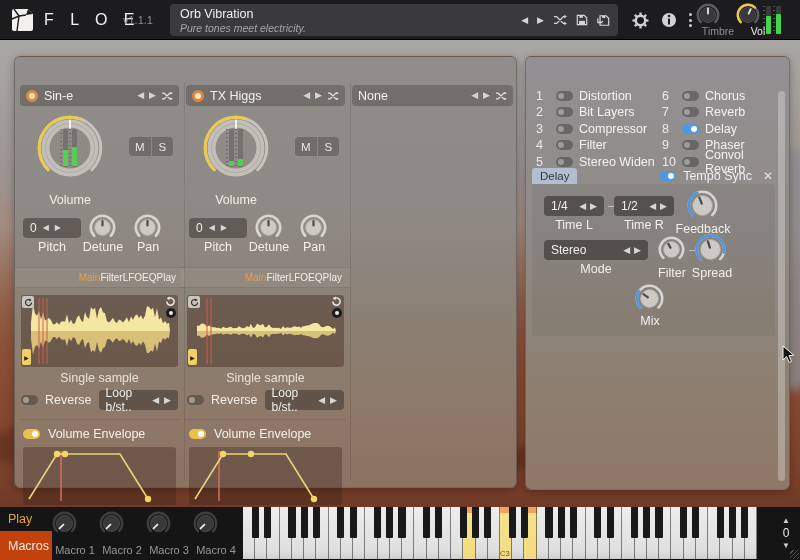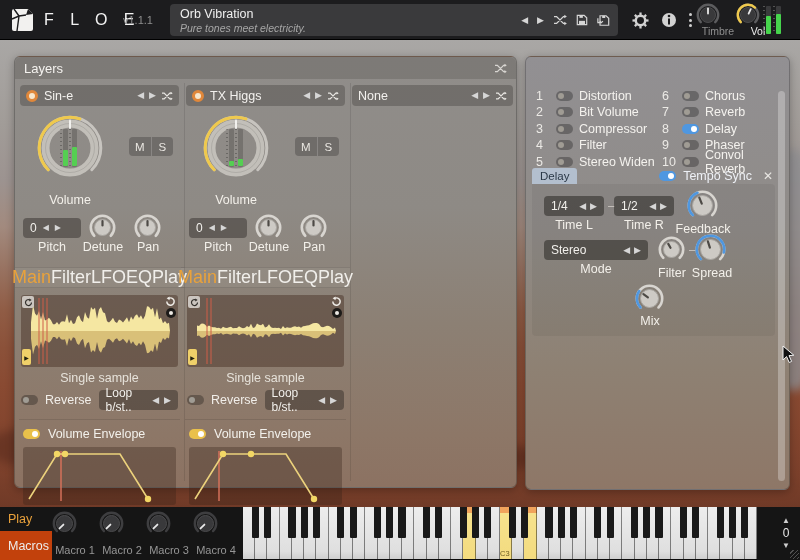--- a/index.html
+++ b/index.html
@@ -78,21 +78,21 @@
     border-radius:4px; display:flex; color:#e9e6e1; font-size:11.5px; }
   .ms span { flex:1; display:flex; align-items:center; justify-content:center; }
   .ms span:first-child { border-right:1px solid rgba(255,255,255,0.18); }
   .ctl-label { position:absolute; color:#f3f0ea; font-size:12.5px; text-align:center; }
   .stepper { position:absolute; height:20px; background:rgba(35,32,29,0.42); border-radius:4px;
     display:flex; align-items:center; padding:0 7px; gap:6px; color:#f2f0ec; font-size:12px; }
   .stepper .tri { font-size:8px; }
   .sknob { position:absolute; }
 
   .tabs { position:absolute; left:0; right:0; height:21px; display:flex; align-items:center;
-    justify-content:center; padding:0 8px; font-size:18px; color:#f1efeb;
+    justify-content:flex-end; padding:0 8px; font-size:10px; color:#f1efeb;
     border-top:1px solid rgba(0,0,0,0.10); border-bottom:1px solid rgba(0,0,0,0.10);
     background:rgba(255,255,255,0.05); }
   .tabs .tab.active { color:#e9a23b; }
 
   .wavebox { position:absolute; left:6px; right:6px; height:72px;
     background:rgba(62,38,26,0.42); border-radius:3px; overflow:hidden; }
   .wavebox svg.wf { position:absolute; left:0; top:0; }
   .wv-tl { position:absolute; left:1px; top:1px; width:12px; height:12px; border-radius:2px;
     background:rgba(220,216,210,0.85); display:flex; align-items:center; justify-content:center; }
   .wv-tr { position:absolute; right:2px; top:1px; display:flex; flex-direction:column; gap:1px; align-items:center; }
@@ -262,27 +262,20 @@
     </div>
   </div>
 
   <div class="main">
     <div class="rock r1"></div>
     <div class="rock r2"></div>
     <div class="rock r3"></div>
     <div class="rock r4"></div>
 
     <div class="panel" id="layers-panel">
-      <div class="panel-header">
-        <span>Layers</span>
-        <svg class="shuffle-dim" width="13" height="11" viewBox="0 0 16 14">
-          <path d="M1 3 h3 l8 8 h2 M1 11 h3 l8-8 h2" stroke="#e8e6e2" stroke-width="1.6" fill="none"></path>
-          <path d="M13 1 l3 2 -3 2 Z M13 9 l3 2 -3 2 Z" fill="#e8e6e2"></path>
-        </svg>
-      </div>
       <div class="col-sep" style="left:169px"></div>
       <div class="col-sep" style="left:335px"></div>
 
       <div class="layer-col" style="left:0; width:169px;">
         <div class="layer-head">
           <span class="inst-ic"></span>
           <span class="hname">Sin-e</span>
           <span class="hicons">
             <span class="tri">◀</span>
             <span class="tri">▶</span>
@@ -554,21 +547,21 @@
               <span class="toggle">
                 <i></i>
               </span>
               <span>Distortion</span>
             </div>
             <div class="fx-row">
               <span class="fx-num">2</span>
               <span class="toggle">
                 <i></i>
               </span>
-              <span>Bit Volume</span>
+              <span>Bit Layers</span>
             </div>
             <div class="fx-row">
               <span class="fx-num">3</span>
               <span class="toggle">
                 <i></i>
               </span>
               <span>Compressor</span>
             </div>
             <div class="fx-row">
               <span class="fx-num">4</span>

